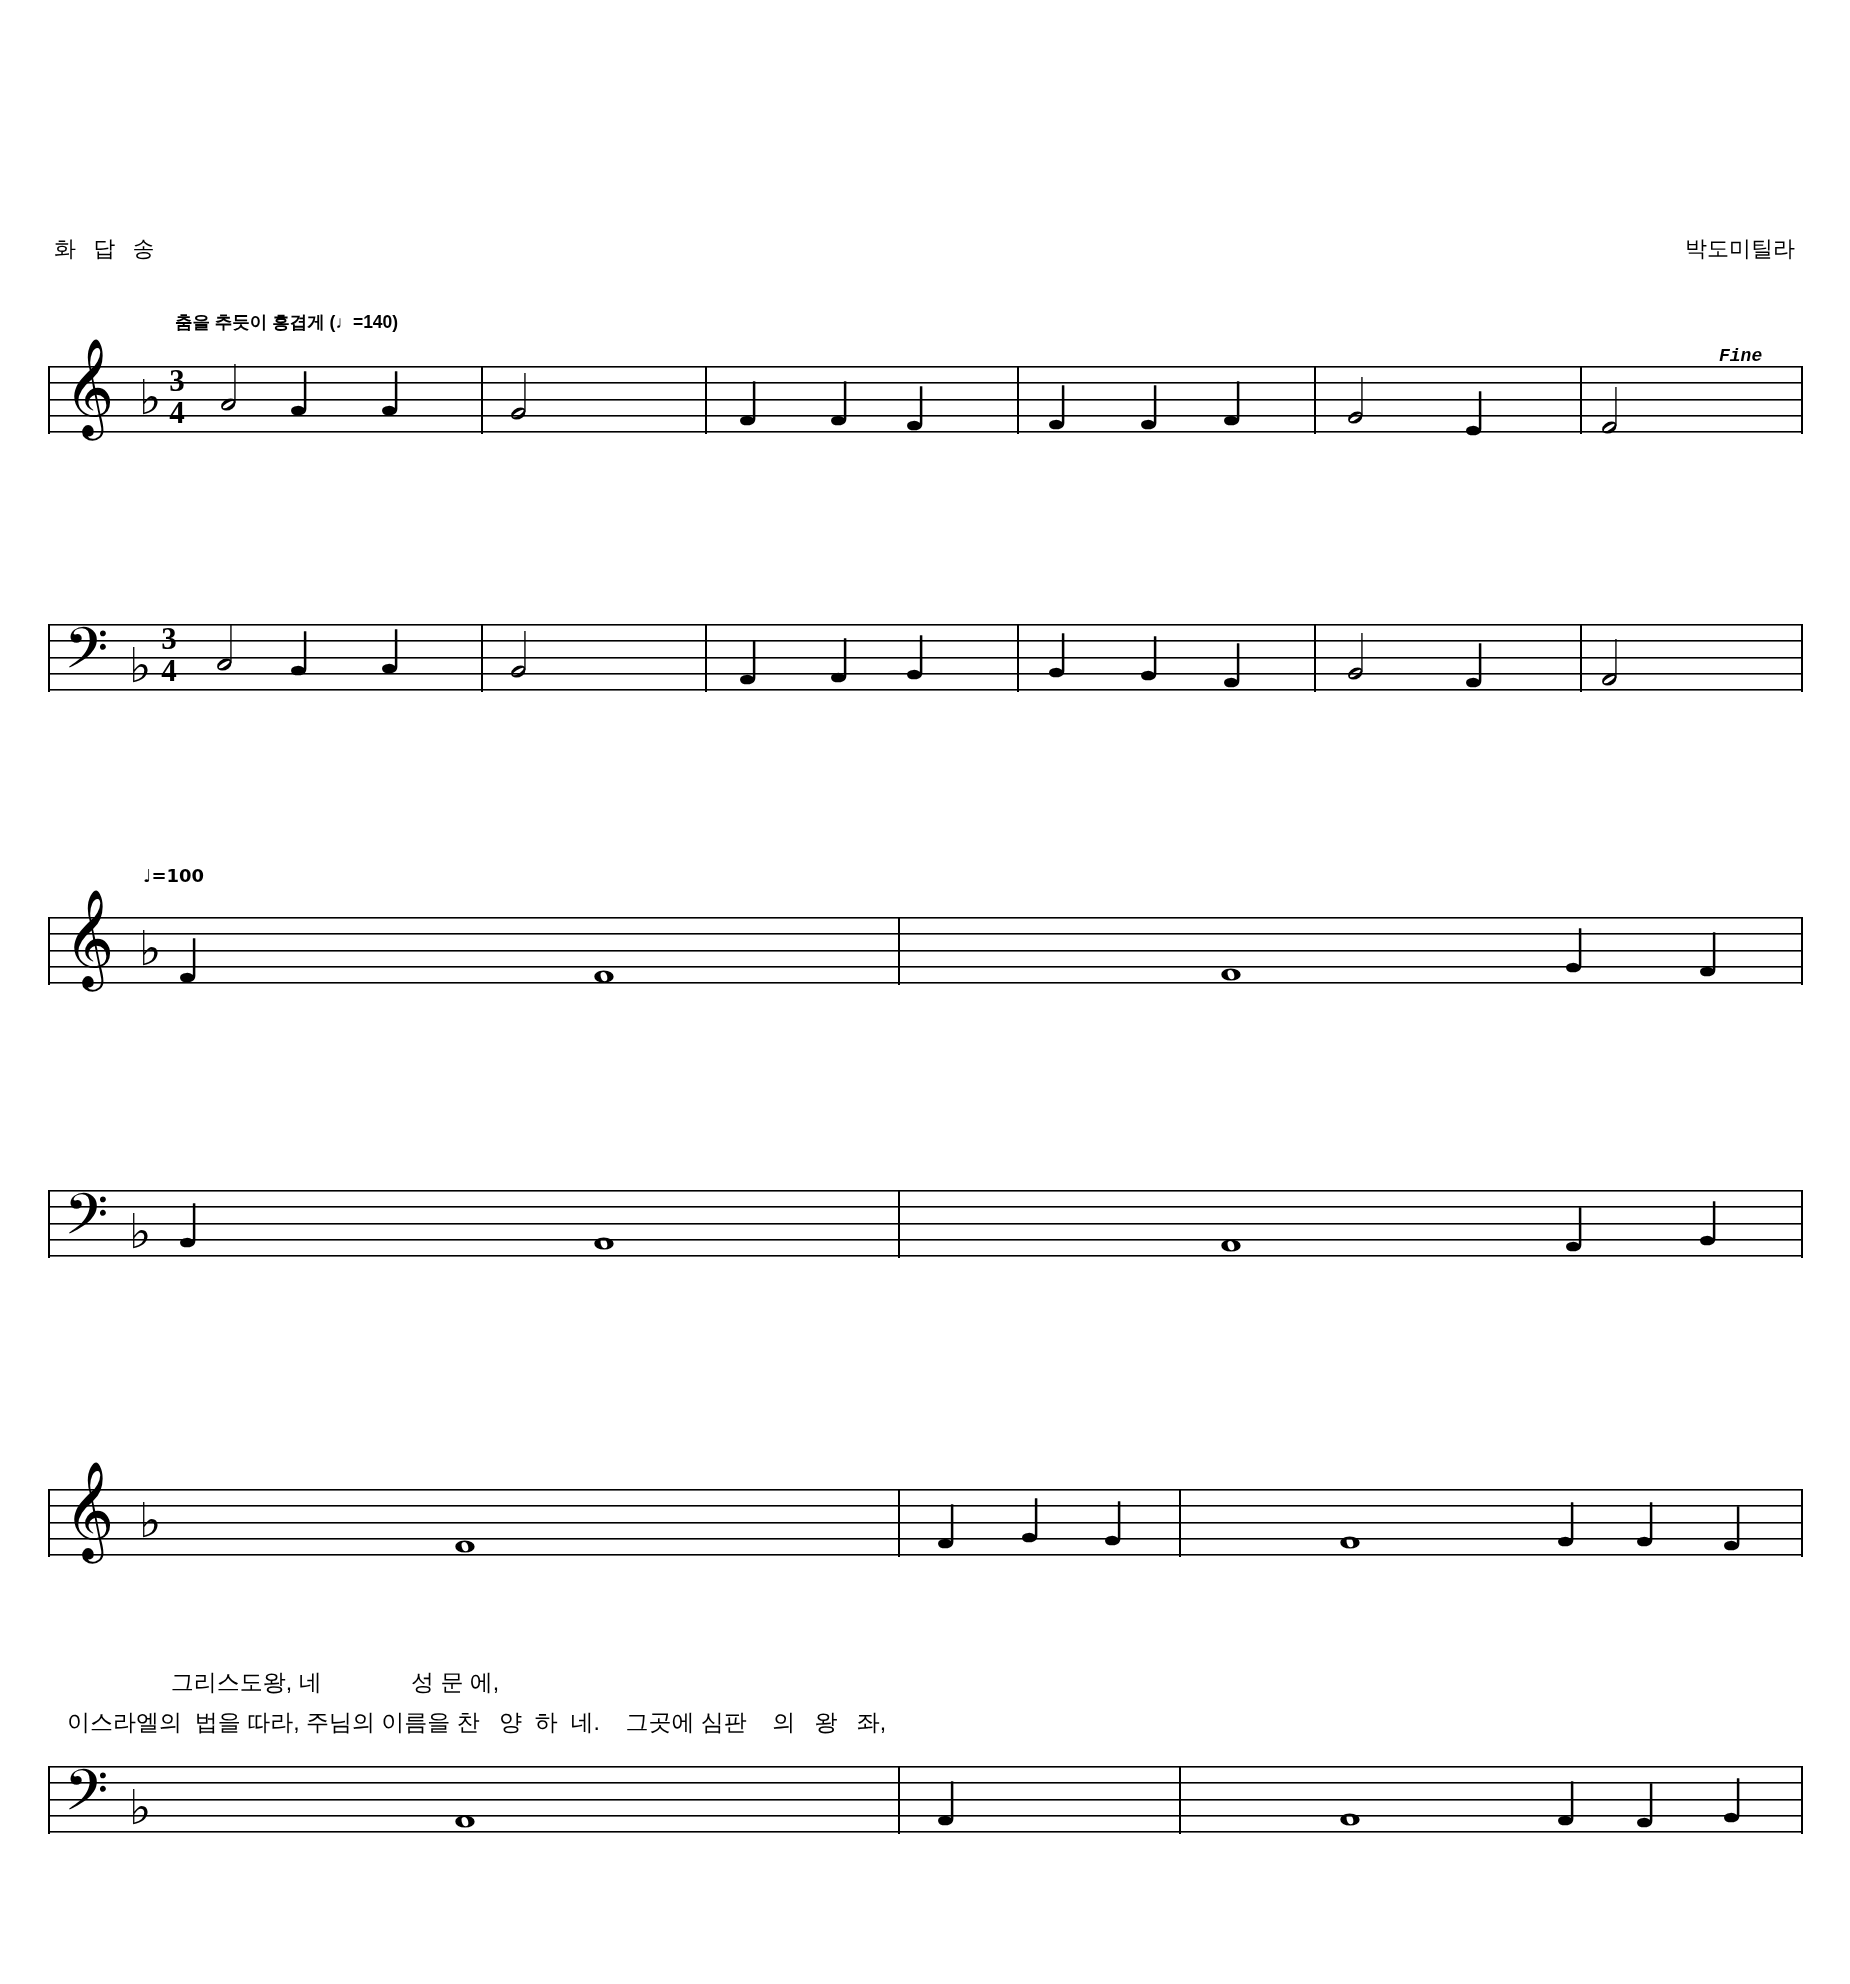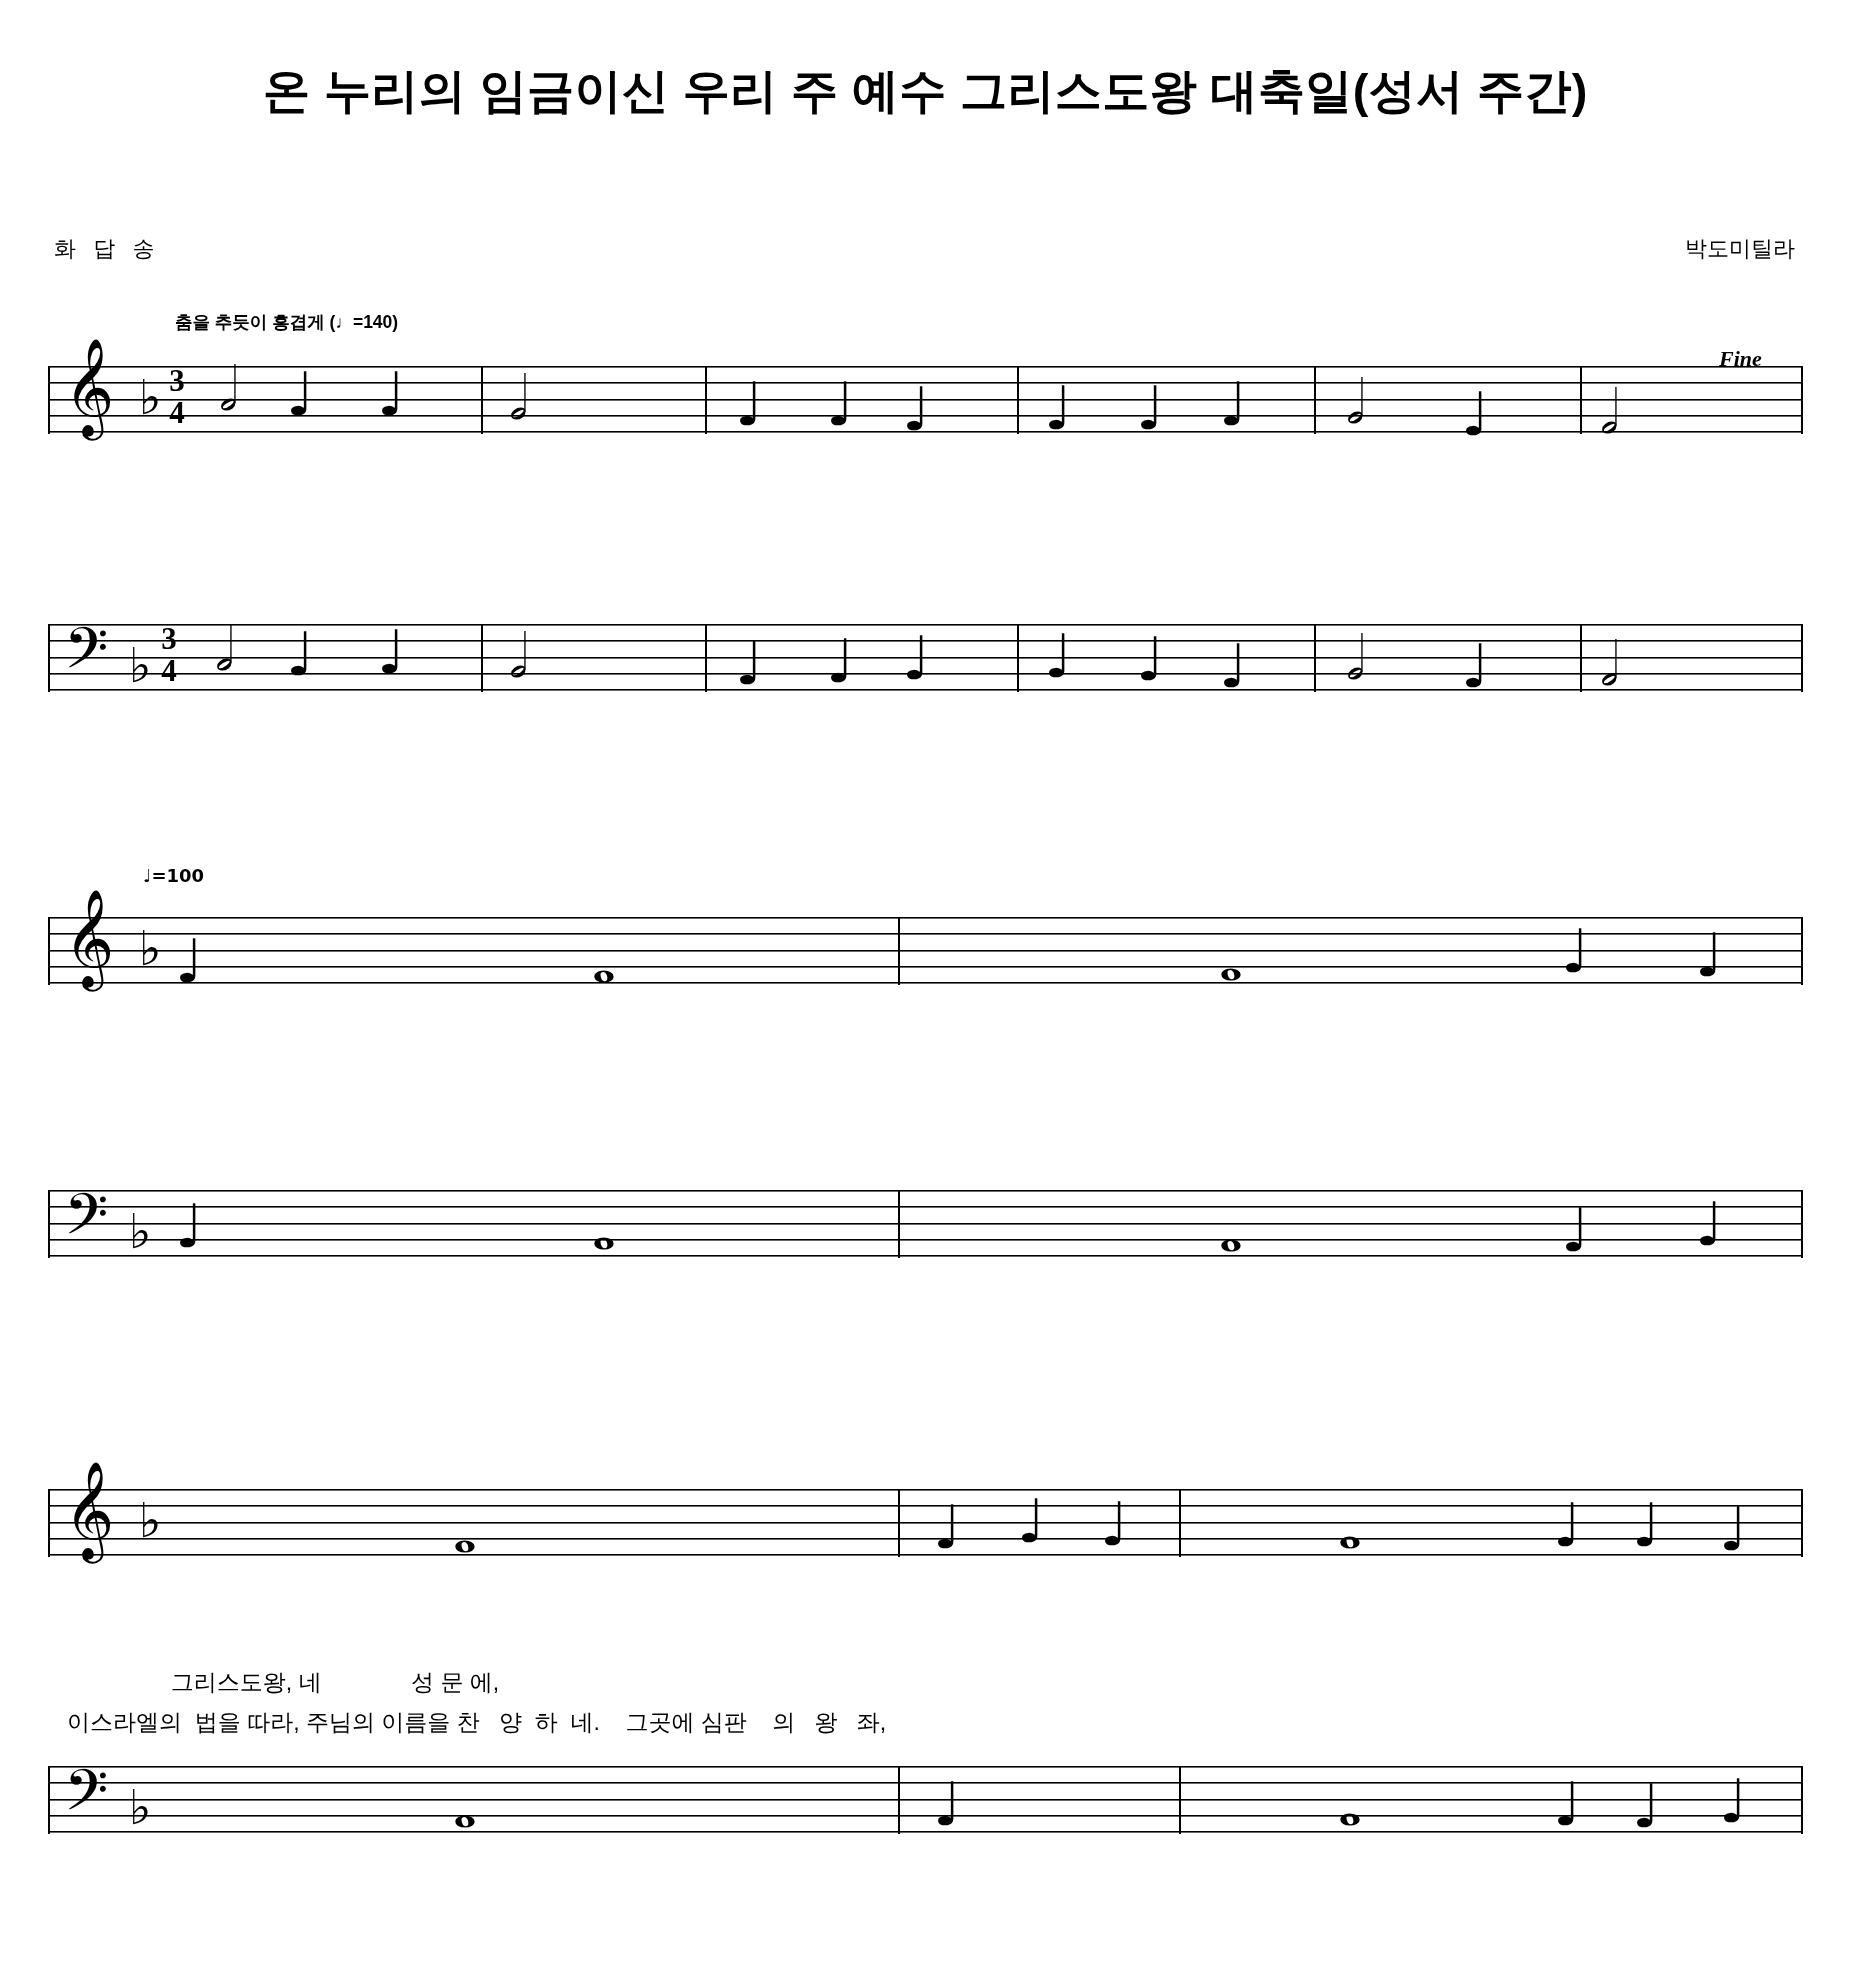--- a/index.html
+++ b/index.html
@@ -118,24 +118,24 @@
   .tempo-small {
     position: absolute;
     font-size: 18px;
     font-weight: bold;
     font-family: "DejaVu Sans", sans-serif;
     white-space: nowrap;
     text-align: right;
   }
   .marking {
     position: absolute;
-    font-size: 22px;
+    font-size: 18px;
     font-weight: bold;
     font-style: italic;
-    font-family: Liberation Serif, serif;
+    font-family: Liberation Mono, monospace;
   }
 
   
   .note {
     position: absolute;
     font-size: 60px;
     line-height: 1;
     font-family: "DejaVu Sans", sans-serif;
     color: #000;
   }
@@ -146,21 +146,20 @@
     font-size: 23px;
     white-space: pre;
     letter-spacing: 0px;
   }
 </style>
 </head>
 <body>
 
 <div class="page">
 
-  <div class="doc-title">온 누리의 임금이신 우리 주 예수 그리스도왕 대축일(성서 주간)</div>
   <div class="credit-left">화 답 송</div>
   <div class="credit-right">박도미틸라</div>
 
   <div class="system" style="top:302px;height:453px;">
 
     <div class="tempo" style="left:175px;top:8px;">춤을 추듯이 흥겹게 (♩=140)</div>
     <div class="marking" style="left:1719px;top:44px;">Fine</div>
 
     <div class="staff-block" style="top:64px;height:71px;">
       <div class="staff"></div>

